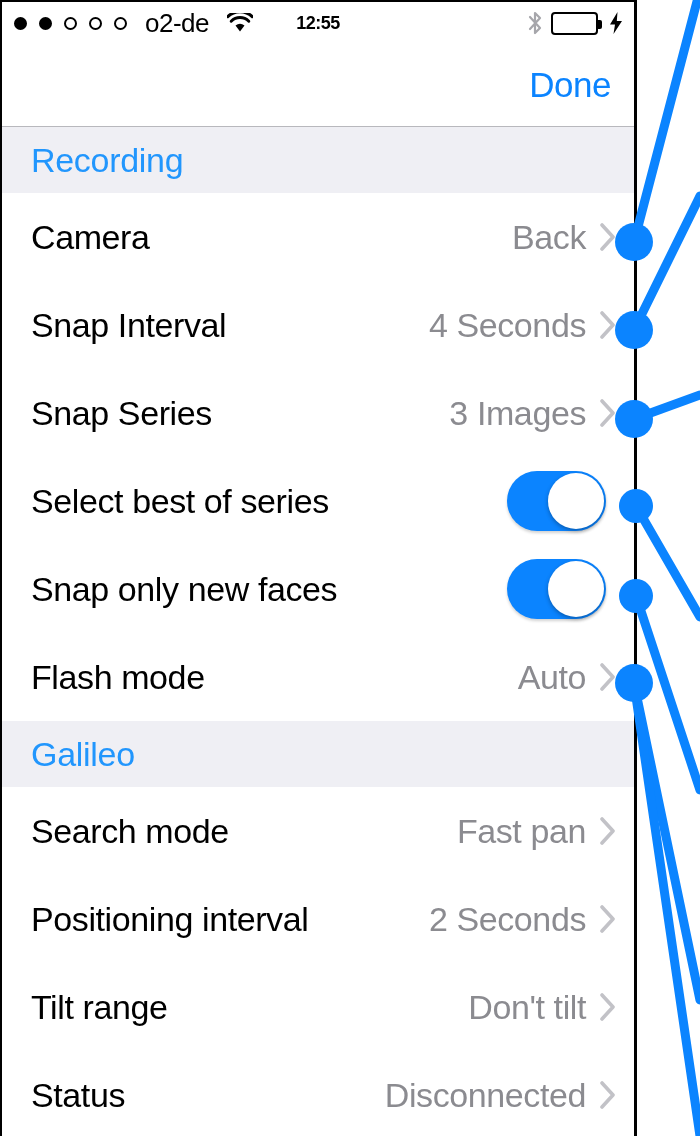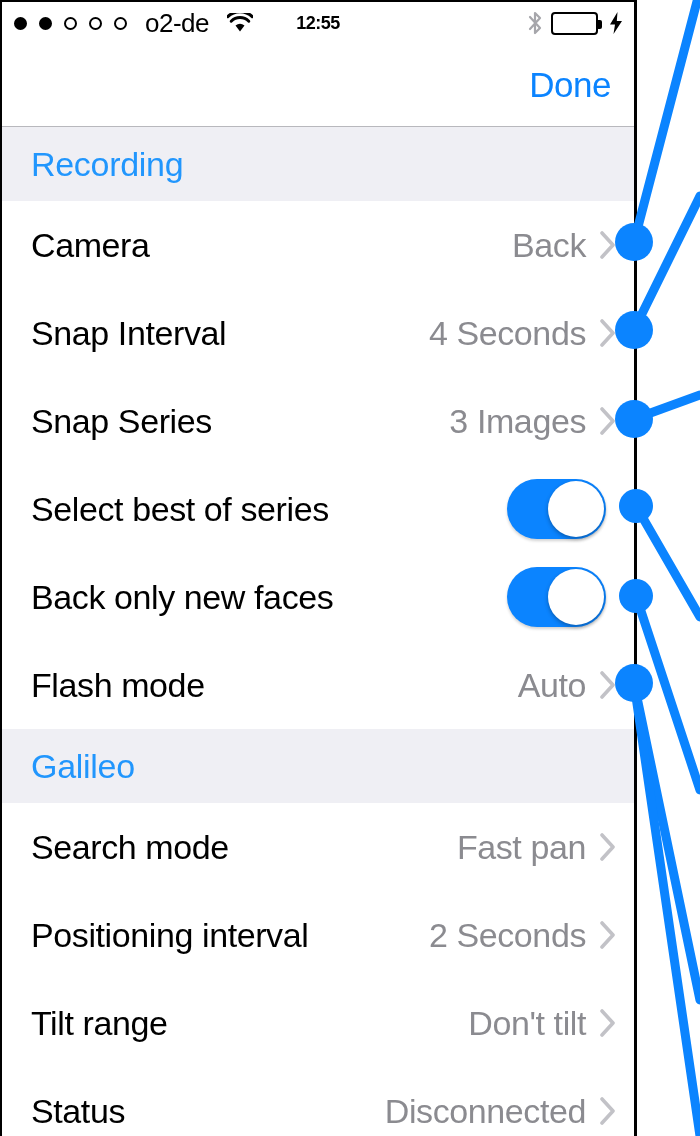--- a/index.html
+++ b/index.html
@@ -126,21 +126,21 @@
   #done-button {
     position: absolute;
     right: 23px;
     font-size: 35px;
     color: #0b84ff;
     letter-spacing: -0.5px;
   }
 
   
   .section-header {
-    height: 74px;
+    height: 66px;
     background: #efeff4;
     display: flex;
     align-items: center;
     box-sizing: border-box;
   }
   .section-header-label {
     font-size: 34px;
     color: #2196fd;
     margin-left: 29px;
     letter-spacing: -0.3px;
@@ -287,21 +287,21 @@
       </div>
       <div class="row toggle-row">
         <div class="row-label">Select best of series</div>
         <div class="row-right">
           <div class="toggle">
             <div class="toggle-knob"></div>
           </div>
         </div>
       </div>
       <div class="row toggle-row">
-        <div class="row-label">Back only new faces</div>
+        <div class="row-label">Snap only new faces</div>
         <div class="row-right">
           <div class="toggle">
             <div class="toggle-knob"></div>
           </div>
         </div>
       </div>
       <div class="row">
         <div class="row-label">Flash mode</div>
         <div class="row-right">
           <div class="row-value">Auto</div>

